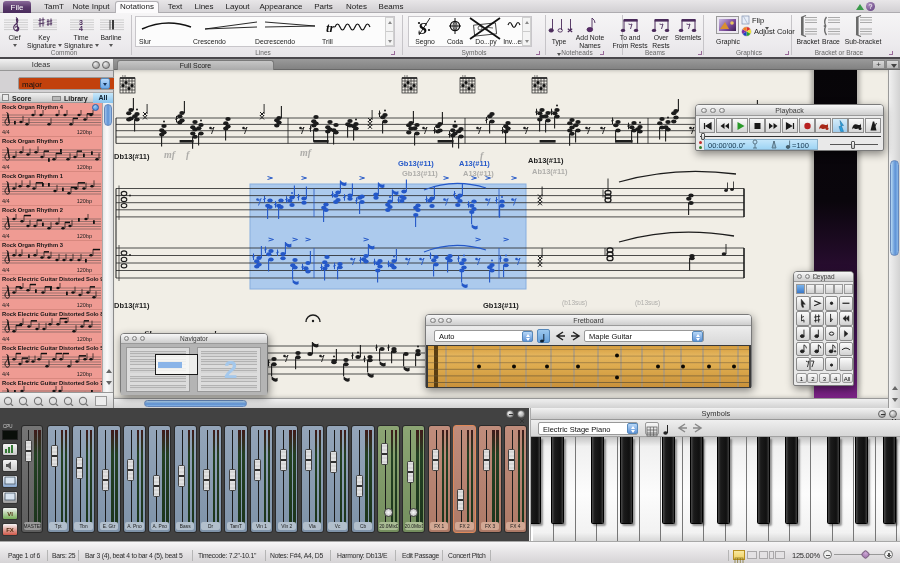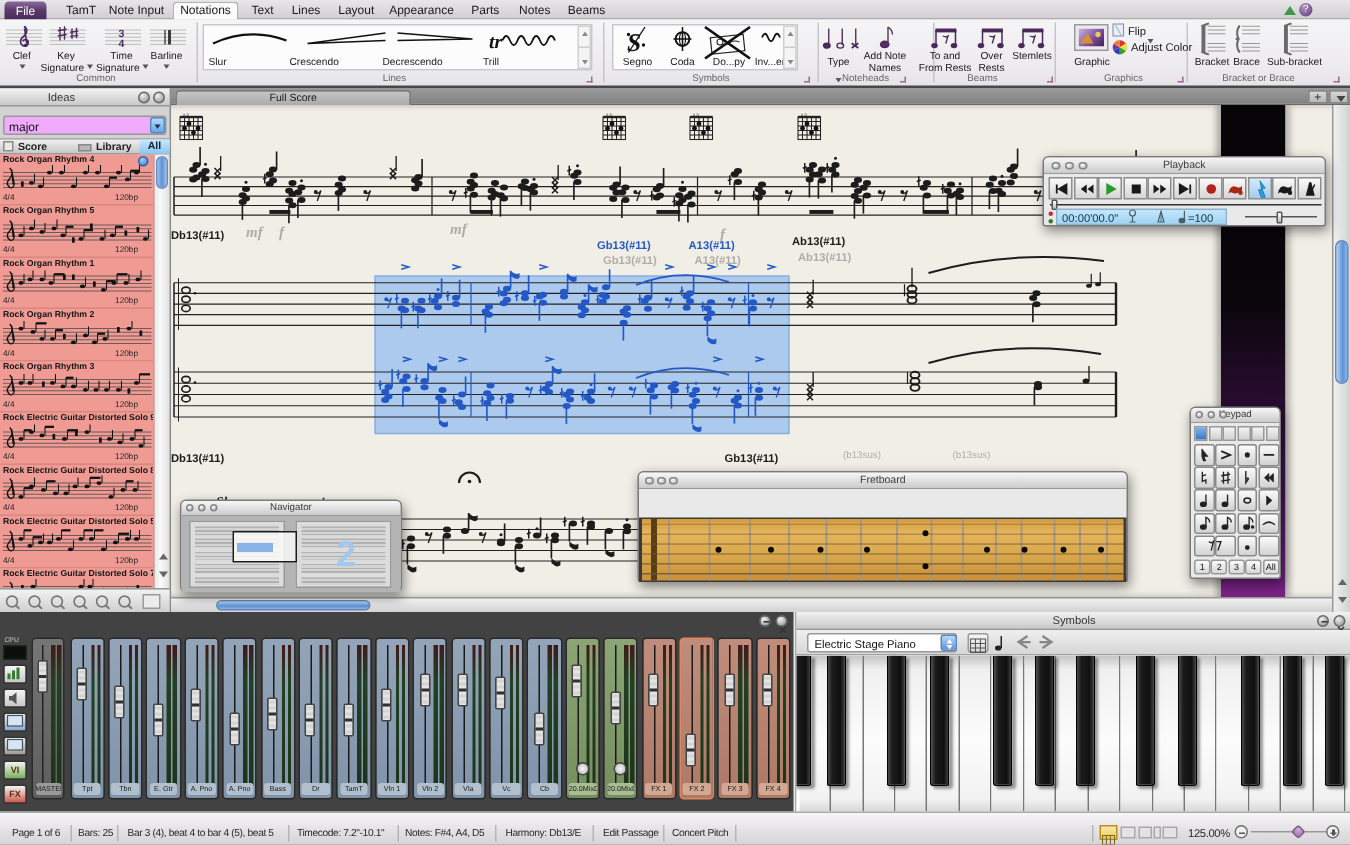--- a/index.html
+++ b/index.html
@@ -291,21 +291,21 @@
       <div class="rlab" style="left:794px;top:25px;width:28px;">Bracket</div>
       <div class="rlab" style="left:819px;top:25px;width:24px;">Brace</div>
       <div class="rlab" style="left:841px;top:25px;width:44px;">Sub-bracket</div>
     </div>
     <div class="abs" style="left:0;top:57px;width:900px;height:2px;background:#49474b;"></div>
     <div class="abs" style="left:0;top:59px;width:114px;height:349px;background:#d4d2d4;border-right:1px solid #8a8a8a;">
       <div class="paneltitle" style="left:0;top:0;width:113px;">&nbsp;</div>
       <div class="abs" style="left:0px;top:0px;width:82px;height:12px;font-size:7.5px;color:#333;text-align:center;line-height:12px;">Ideas</div>
       <div class="pbtn" style="left:92px;"></div>
       <div class="pbtn" style="left:102px;"></div>
-      <div class="abs" style="left:2px;top:18px;width:109px;height:13px;background:#f0abfc;border:1px solid #999;border-radius:2px;font-size:8px;line-height:13px;padding-left:3px;color:#111;">major</div>
+      <div class="abs" style="left:18px;top:18px;width:109px;height:13px;background:#c2410c;border:1px solid #999;border-radius:2px;font-size:8px;line-height:13px;padding-left:3px;color:#111;">major</div>
       <div class="abs" style="left:100px;top:19px;width:10px;height:11px;background:linear-gradient(#b8d8f8,#6aa8e8);border:1px solid #5588bb;border-radius:2px;">
         <div class="abs" style="left:2px;top:4px;width:0;height:0;border-left:2.5px solid transparent;border-right:2.5px solid transparent;border-top:3.5px solid #13335a;"></div>
       </div>
       <div class="abs" style="left:0px;top:33px;width:113px;height:11px;background:linear-gradient(#f0f0f0,#c8c8c8);border-top:1px solid #aaa;border-bottom:1px solid #999;">
         <div class="abs" style="left:2px;top:1px;width:7px;height:7px;background:#e8e8e8;border:1px solid #888;"></div>
         <div class="abs" style="left:12px;top:0px;font-size:7px;font-weight:bold;color:#222;line-height:11px;">Score</div>
         <div class="abs" style="left:52px;top:3px;width:9px;height:5px;background:#b8b8b8;border:1px solid #888;"></div>
         <div class="abs" style="left:64px;top:0px;font-size:7px;font-weight:bold;color:#222;line-height:11px;">Library</div>
         <div class="abs" style="left:93px;top:0px;width:20px;height:10px;background:linear-gradient(#c8e8fa,#88c4ee);font-size:7px;font-weight:bold;color:#123;text-align:center;line-height:10px;">All</div>
       </div>
@@ -1494,20 +1494,42 @@
         </g>
       </svg>
       <div class="abs" style="left:134px;top:39px;width:48px;height:1px;background:#555;"></div>
       <div class="abs" style="left:155px;top:36px;width:4px;height:8px;background:linear-gradient(#fff,#bbb);border:1px solid #555;border-radius:1px;"></div>
     </div>
     <div class="macwin" style="left:425px;top:314px;width:327px;height:74px;">
       <div class="mactitle">Fretboard</div>
       <div class="light" style="left:4px;"></div>
       <div class="light" style="left:12px;"></div>
       <div class="light" style="left:20px;"></div>
+      <div class="abs" style="left:0;top:12px;width:325px;height:18px;background:linear-gradient(#ececec,#d8d8d8);">
+        <div class="abs" style="left:8px;top:3px;width:99px;height:12px;background:#fff;border:1px solid #999;border-radius:2px;font-size:7.5px;line-height:12px;padding-left:4px;color:#111;">Auto</div>
+        <div class="abs" style="left:96px;top:4px;width:11px;height:11px;background:linear-gradient(#b8d8f8,#5e92d6);border:1px solid #5588bb;border-radius:2px;">
+          <div class="abs" style="left:2.5px;top:1.5px;width:0;height:0;border-left:2.5px solid transparent;border-right:2.5px solid transparent;border-bottom:3px solid #fff;"></div>
+          <div class="abs" style="left:2.5px;top:6px;width:0;height:0;border-left:2.5px solid transparent;border-right:2.5px solid transparent;border-top:3px solid #fff;"></div>
+        </div>
+        <div class="abs" style="left:111px;top:2px;width:13px;height:14px;background:linear-gradient(#9cc8ee,#68a2dc);border:1px solid #5588bb;border-radius:2px;"><svg width="11" height="12" viewBox="0 0 11 12">
+            <ellipse cx="4" cy="9" rx="2" ry="1.5" fill="#123"></ellipse>
+            <line x1="5.8" y1="9" x2="5.8" y2="2" stroke="#123" stroke-width="1"></line>
+          </svg></div>
+        <svg class="abs" style="left:128px;top:3px;" width="13" height="12" viewBox="0 0 13 12">
+          <path d="M9 2 L3 6 L9 10 M3 6 L11 6" stroke="#222" stroke-width="1.5" fill="none"></path>
+        </svg>
+        <svg class="abs" style="left:142px;top:3px;" width="13" height="12" viewBox="0 0 13 12">
+          <path d="M5 2 L11 6 L5 10 M3 6 L11 6" stroke="#222" stroke-width="1.5" fill="none"></path>
+        </svg>
+        <div class="abs" style="left:158px;top:3px;width:120px;height:12px;background:#fff;border:1px solid #999;border-radius:2px;font-size:7.5px;line-height:12px;padding-left:4px;color:#111;">Maple Guitar</div>
+        <div class="abs" style="left:266px;top:4px;width:11px;height:11px;background:linear-gradient(#b8d8f8,#5e92d6);border:1px solid #5588bb;border-radius:2px;">
+          <div class="abs" style="left:2.5px;top:1.5px;width:0;height:0;border-left:2.5px solid transparent;border-right:2.5px solid transparent;border-bottom:3px solid #fff;"></div>
+          <div class="abs" style="left:2.5px;top:6px;width:0;height:0;border-left:2.5px solid transparent;border-right:2.5px solid transparent;border-top:3px solid #fff;"></div>
+        </div>
+      </div>
       <div class="abs" style="left:0;top:30px;width:325px;height:43px;background:#3a3a3a;"><svg width="325" height="43" viewBox="0 0 325 43">
           <defs>
             <linearGradient id="wood" x1="0" y1="0" x2="0" y2="1">
               <stop offset="0" stop-color="#d49c3e"></stop>
               <stop offset="0.22" stop-color="#e4b45c"></stop>
               <stop offset="0.55" stop-color="#dca94c"></stop>
               <stop offset="1" stop-color="#c9913a"></stop>
             </linearGradient>
           </defs>
           <rect x="2" y="1" width="321" height="41" fill="url(#wood)"></rect>

